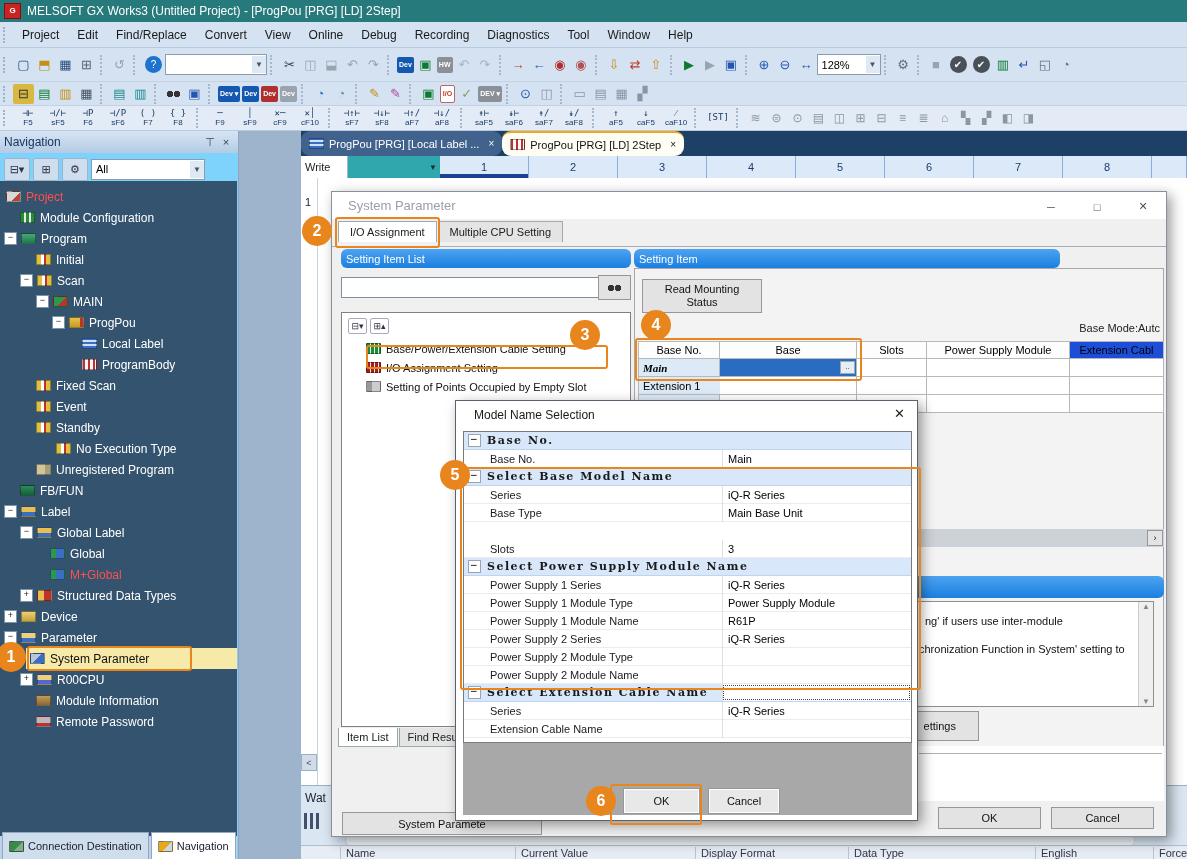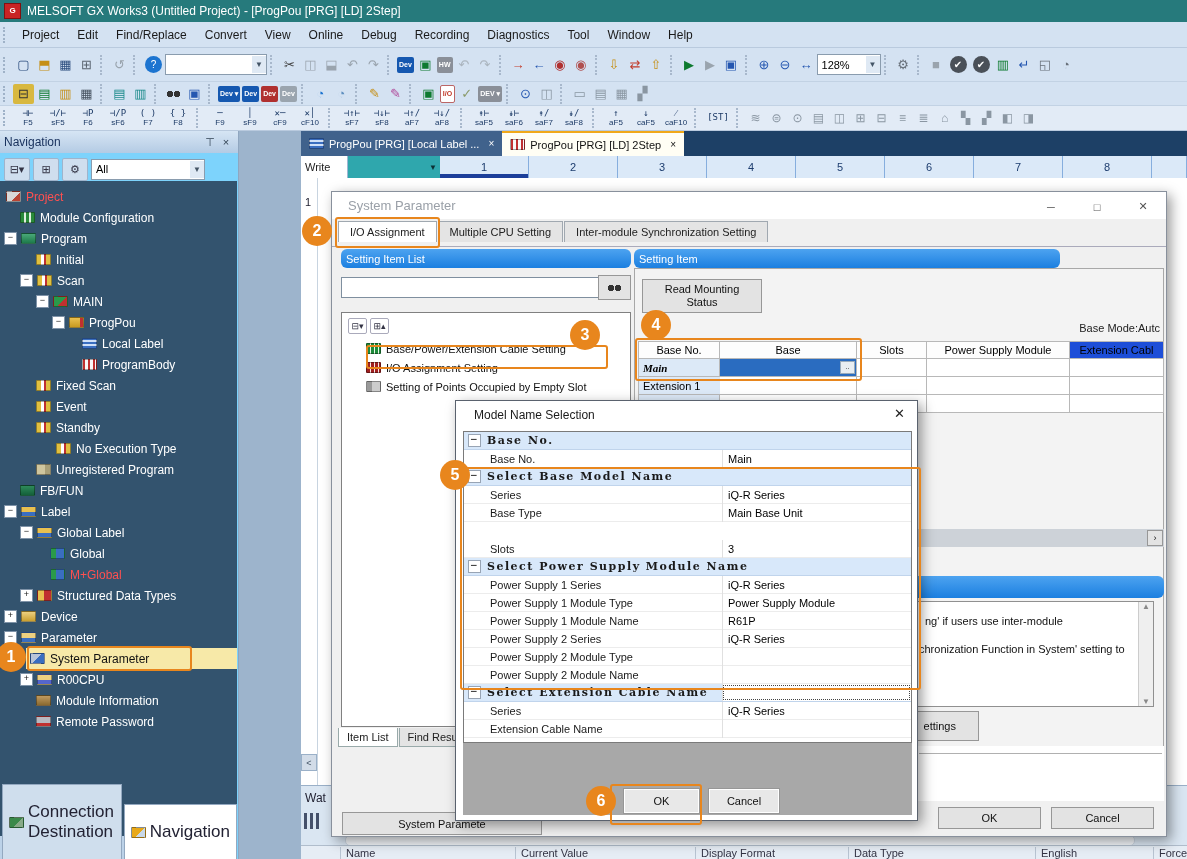--- a/index.html
+++ b/index.html
@@ -29,21 +29,21 @@
   .nav-h{height:22px;display:flex;align-items:center;font-size:12px;color:#17305c;padding:0 4px;background:linear-gradient(180deg,#d6e5f4,#b4cbe4);}
   .nav-h .sp{flex:1;}
   .nwb{width:16px;height:16px;display:flex;align-items:center;justify-content:center;color:#345;font-size:11px;}
   .nav-tools{height:28px;display:flex;align-items:center;gap:3px;padding:2px 4px;}
   .nvb{width:24px;height:21px;background:#cfdeee;border:1px solid #9fb4cc;border-radius:2px;display:flex;align-items:center;justify-content:center;font-size:11px;color:#334;}
   .nav-tree{position:absolute;top:50px;left:0;right:1px;bottom:23px;background:#33536e;overflow:hidden;padding-top:5px;}
   .trow{height:21px;display:flex;align-items:center;font-size:12px;color:#fff;white-space:nowrap;}
   .texp{width:11px;height:11px;background:#fff;border:1px solid #7f93a8;color:#222;font-size:9px;line-height:9px;text-align:center;margin-right:4px;flex:none;box-sizing:content-box;}
   .tico{width:15px;height:11px;margin-right:5px;flex:none;border-radius:1px;border:1px solid rgba(0,0,0,.35);box-sizing:border-box;}
   .nav-tabs{position:absolute;bottom:0;height:23px;left:0;right:1px;background:#bcd2e8;display:flex;gap:2px;padding-left:2px;align-items:flex-end;}
-  .ntab{display:flex;align-items:center;font-size:17px;padding:17px 6px;background:#cfdeed;border:1px solid #93a8c0;border-bottom:none;gap:4px;color:#223;}
+  .ntab{display:flex;align-items:center;font-size:11px;padding:7px 6px;background:#cfdeed;border:1px solid #93a8c0;border-bottom:none;gap:4px;color:#223;}
   .ntab.act{background:#fff;}
   
   [data-icon="project-icon"]{background:linear-gradient(135deg,#d8d8d8 60%,#b84434 60%);}
   [data-icon="module-config-icon"]{background:repeating-linear-gradient(90deg,#2a8a3a 0 3px,#dff0df 3px 5px);}
   [data-icon="program-folder-icon"]{background:linear-gradient(180deg,#49a878,#1d7a4a);}
   [data-icon="exec-type-icon"]{background:linear-gradient(90deg,#e0c040 0 4px,#fff 4px 7px,#c03030 7px 9px,#e0c040 9px);}
   [data-icon="unregistered-icon"]{background:linear-gradient(90deg,#cfc69e 0 60%,#a89f78 60%);}
   [data-icon="main-program-icon"]{background:linear-gradient(135deg,#2a9a4a 55%,#c03030 55%);}
   [data-icon="pou-icon"]{background:linear-gradient(180deg,#e8c050,#c89a20);box-shadow:inset -3px 0 0 #c03030;}
   [data-icon="local-label-icon"]{background:repeating-linear-gradient(0deg,#3a6ec0 0 2px,#cfe0f8 2px 4px);}
@@ -58,21 +58,21 @@
   [data-icon="cpu-folder-icon"]{background:linear-gradient(180deg,#ecd080 55%,#5566cc 55%);}
   [data-icon="module-info-icon"]{background:linear-gradient(180deg,#c09a60,#8a6a30);}
   [data-icon="remote-password-icon"]{background:linear-gradient(180deg,#b8b8c0 70%,#c03030 70%);}
   [data-icon="base-cable-icon"]{background:repeating-linear-gradient(90deg,#1d8a3a 0 3px,#e8f8e8 3px 4px);}
   [data-icon="io-assign-icon"]{background:repeating-linear-gradient(90deg,#a02020 0 3px,#f8e8e8 3px 4px);}
   [data-icon="empty-slot-icon"]{background:linear-gradient(90deg,#999 40%,#ccc 40%);}
   [data-icon="connection-icon"]{background:linear-gradient(135deg,#3a8a4a 55%,#88aa88 55%);}
   [data-icon="navigation-tab-icon"]{background:linear-gradient(135deg,#e8a818 55%,#c8d8e8 55%);}
   
   .tabstrip{position:absolute;left:301px;top:131px;width:886px;height:25px;background:#1d4066;display:flex;}
-  .dtab{display:flex;align-items:center;gap:5px;font-size:11px;padding:0 8px;box-sizing:border-box;}
+  .dtab{display:flex;align-items:center;gap:5px;font-size:11px;padding:0 8px;box-sizing:border-box;border-radius:9px;}
   .dtab .x{font-size:10px;margin-left:4px;}
   .ladderhead{position:absolute;left:301px;top:156px;width:886px;height:22px;background:#eef4fb;border-bottom:1px solid #9fb6d4;box-sizing:border-box;}
   .lcol{position:absolute;top:0;height:22px;background:#dbe9f8;border-right:1px solid #86aede;color:#1c3c6e;font-size:11px;display:flex;align-items:center;justify-content:center;box-sizing:border-box;}
   .gutter{position:absolute;left:301px;top:178px;width:17px;height:607px;background:#fff;border-right:1px solid #c8d4e0;box-sizing:border-box;font-size:11px;color:#223;}
   .editorwhite{position:absolute;left:318px;top:178px;width:869px;height:607px;background:#fff;}
   
   .watch{position:absolute;left:301px;top:785px;width:886px;height:74px;background:#dae6f2;border-top:1px solid #9ab0c8;box-sizing:border-box;}
   .wcols{position:absolute;left:0;bottom:0;width:886px;height:14px;background:#e6edf5;border-top:1px solid #b0bdcc;box-sizing:border-box;}
   .wcol{position:absolute;top:1px;font-size:11px;color:#334;border-left:1px solid #b8c4d2;padding-left:5px;white-space:nowrap;height:13px;overflow:hidden;}
   
@@ -528,21 +528,20 @@
   <div class="dlg" id="spdlg" style="left:331px;top:191px;width:836px;height:646px">
     <div class="sp-title">
       <span>System Parameter</span>
       <span class="winbtn" style="right:104px">─</span>
       <span class="winbtn" style="right:58px">□</span>
       <span class="winbtn" style="right:12px">✕</span>
     </div>
     <div class="abs" style="left:6px;top:29px;display:flex;align-items:flex-end" id="sptabs">
         <div class="sptab act">I/O Assignment</div>
         <div class="sptab">Multiple CPU Setting</div>
-        <div class="sptab">Inter-module Synchronization Setting</div>
       </div>
     <div class="abs" style="left:0;top:54px;right:0;bottom:0;border-top:1px solid #aab;background:#f0f0f0"></div>
     <div class="bluehdr abs" style="left:9px;top:57px;width:290px;height:19px">
         <span>Setting Item List</span>
       </div>
     <input class="abs" style="left: 9px; top: 85px; width: 250px; height: 19px; border: 1px solid rgb(127, 143, 159); font-size: 11px; padding: 0px 3px;" value="">
     <div class="btn abs" style="left:266px;top:83px;width:33px;height:25px">
         <span class="binoc"></span>
       </div>
     <div class="abs" style="left:9px;top:120px;width:290px;height:415px;background:#fff;border:1px solid #808080;box-sizing:border-box">

